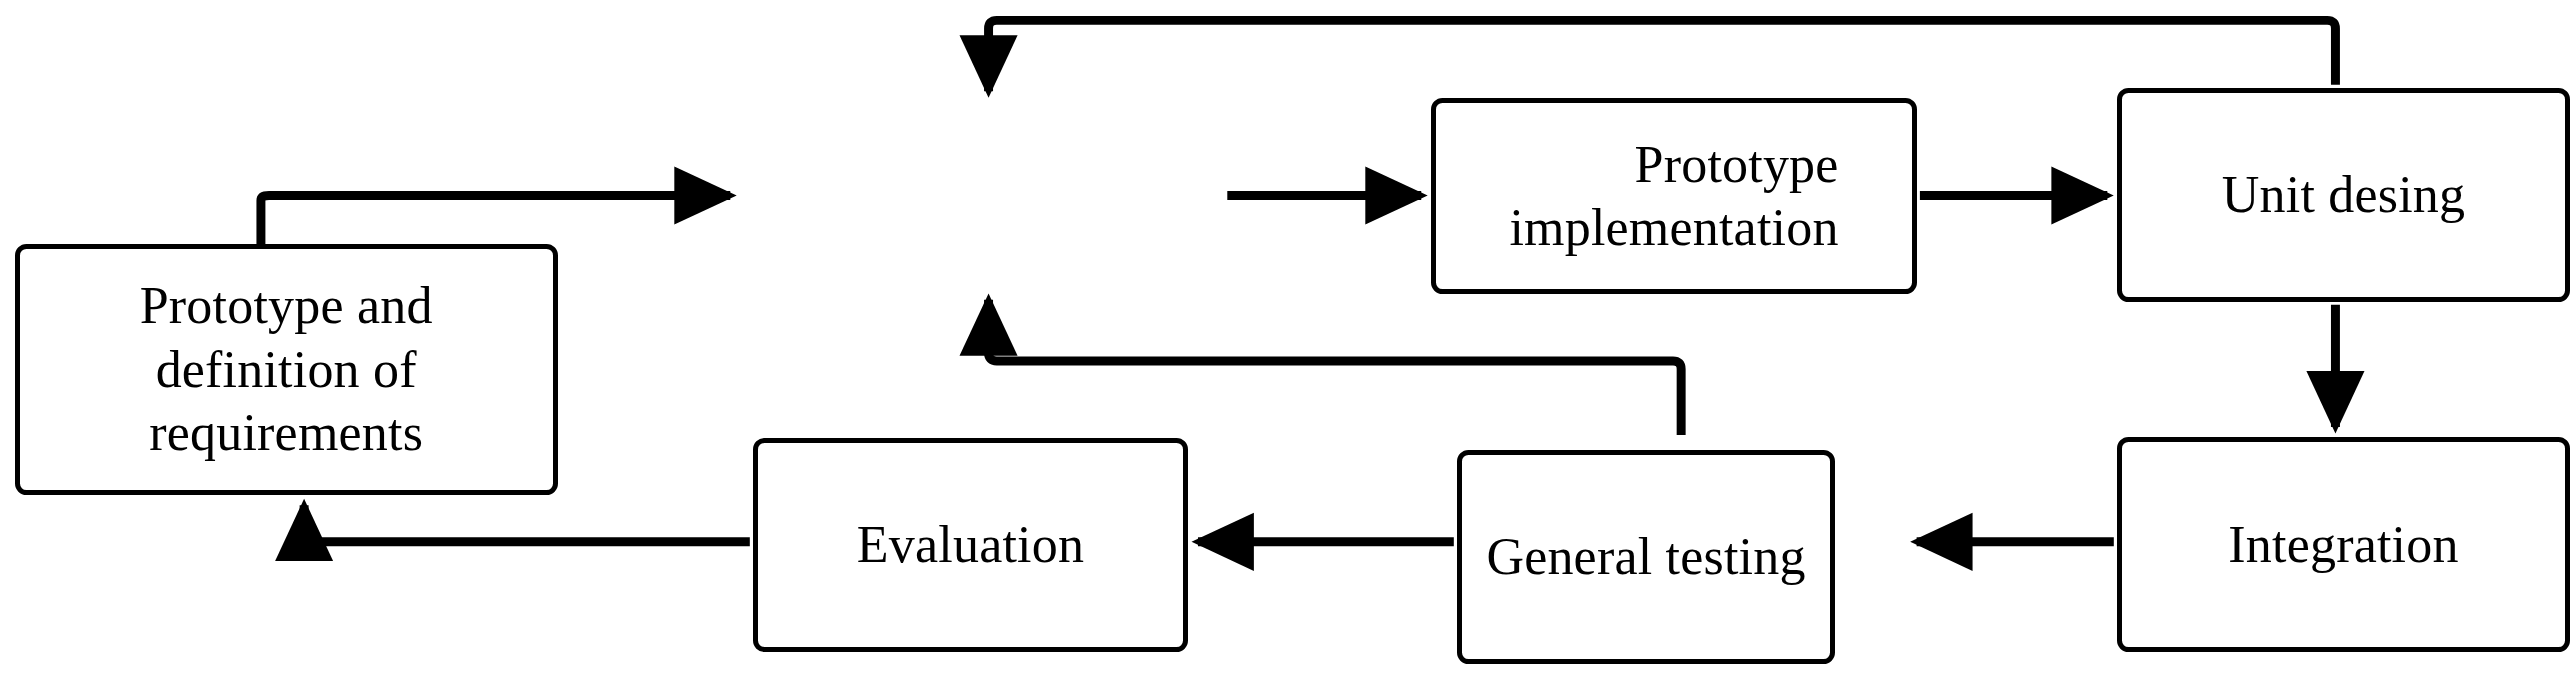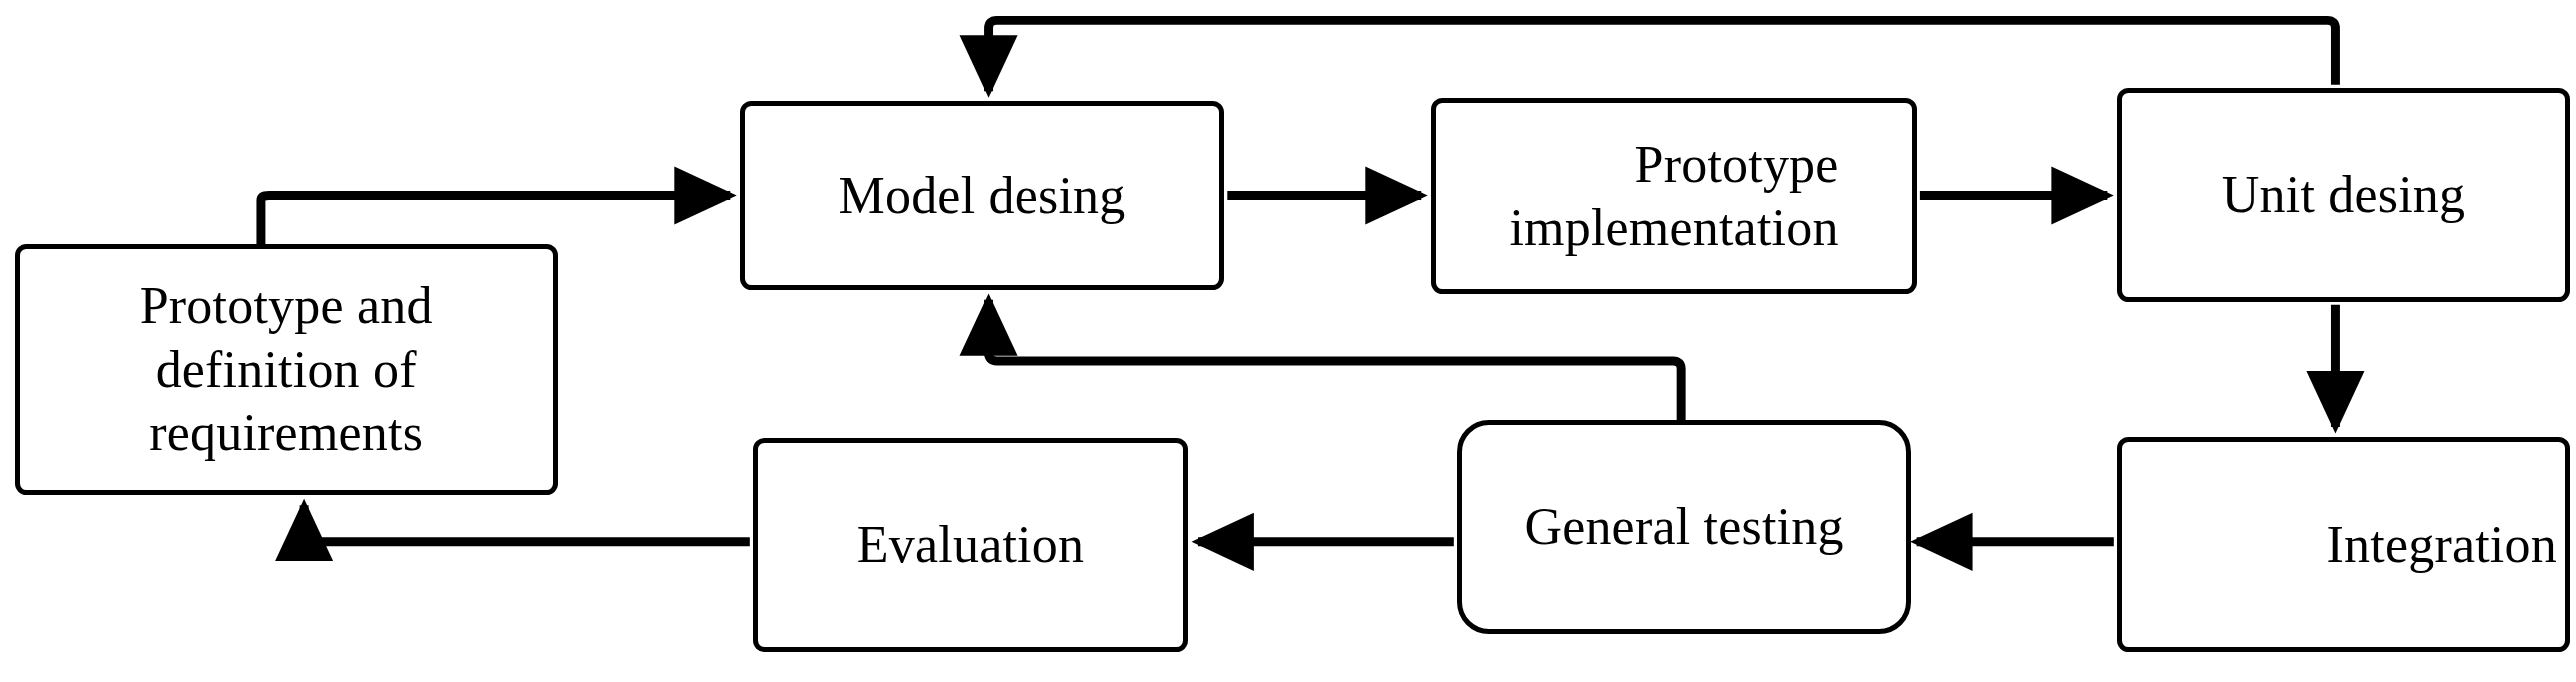--- a/index.html
+++ b/index.html
@@ -41,22 +41,22 @@
     line-height: 1.22;
     letter-spacing: 0.2px;
     white-space: pre-line;
     padding: 0 8.1px;
   }
   .n-analysis  { left: 14.7px;   top: 244px; width: 543px; height: 251px; }
   .n-model     { left: 740px;  top: 101px; width: 484px; height: 189px; }
   .n-prototype { left: 1431px; top: 98px; width: 486px; height: 196px; text-align: right; }
   .n-unit      { left: 2117px; top: 88px; width: 453px; height: 214px; }
   .n-evaluation{ left: 753px;  top: 438px; width: 435px; height: 214px; }
-  .n-general   { left: 1457px; top: 420px; width: 454px; height: 214px; border-radius: 32px; }
-  .n-integration{left: 2117px; top: 437px; width: 453px; height: 215px; justify-content: flex-end; }
+  .n-general   { left: 1457px; top: 450px; width: 378px; height: 214px; }
+  .n-integration{left: 2117px; top: 437px; width: 453px; height: 215px; }
 </style>
 </head>
 <body>
 
 <div id="canvas">
 
   <svg id="wires" viewBox="0 0 3161 837" xmlns="http://www.w3.org/2000/svg">
     <defs>
       <marker id="ah" viewBox="0 0 12 12" refX="10.4" refY="6" markerWidth="7.2" markerHeight="7.2" orient="auto-start-reverse">
         <path d="M 0 0.6 L 11.6 6 L 0 11.4 z" fill="#000000"></path>
@@ -84,23 +84,20 @@
       <path d="M 2063 534 L 2063 453 Q 2063 443 2053 443 L 1223 443 Q 1213 443 1213 433 L 1213 368" marker-end="url(#ah)"></path>
     </g>
   </svg>
 
   <div class="node n-analysis">
     <span class="node-label">Prototype and
 definition of
 requirements</span>
   </div>
 
-  <div class="node n-model">
-    <span class="node-label">Model desing</span>
-  </div>
 
   <div class="node n-prototype">
     <span class="node-label">Prototype
 implementation</span>
   </div>
 
   <div class="node n-unit">
     <span class="node-label">Unit desing</span>
   </div>
 

